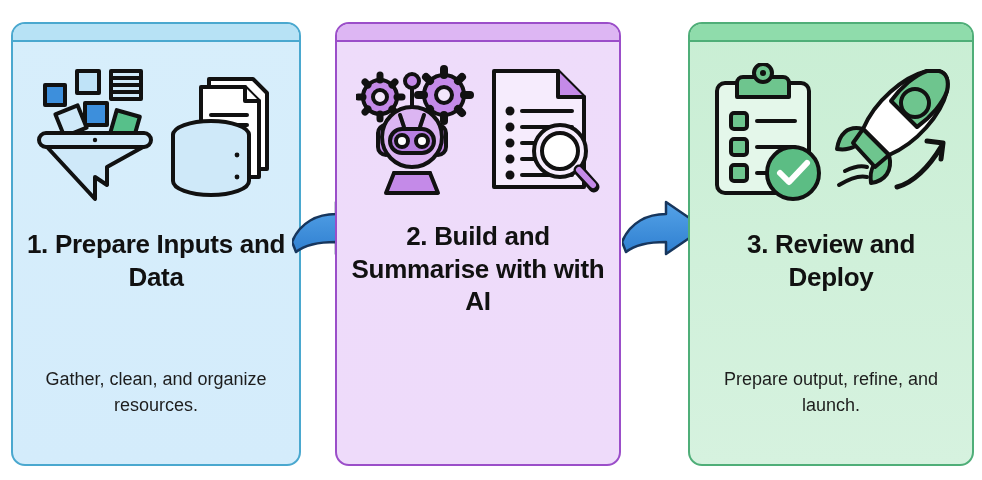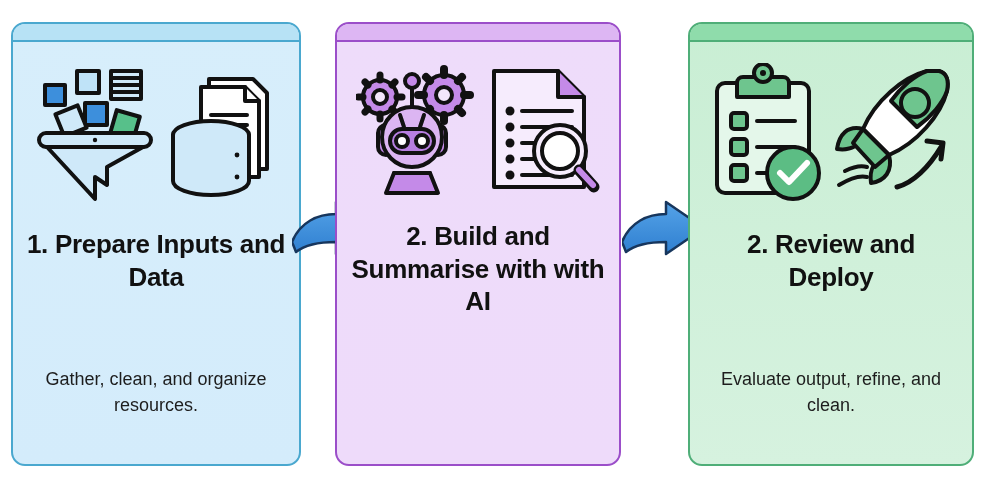--- a/index.html
+++ b/index.html
@@ -316,18 +316,18 @@
             <path d="M14 108 C22 104 30 102 36 104" stroke-width="4"></path>
             <path d="M8 122 C18 116 28 112 36 114" stroke-width="4"></path>
             <g>
               <path d="M66 124 C82 120 98 104 110 84" stroke-width="5"></path>
               <path d="M96 78 L112 80 L110 96" stroke-width="5"></path>
             </g>
           </g>
         </svg>
       </div>
 
-      <div class="card-title">2. Review and Deploy</div>
-      <div class="card-desc">Evaluate output, refine, and clean.</div>
+      <div class="card-title">3. Review and Deploy</div>
+      <div class="card-desc">Prepare output, refine, and launch.</div>
     </div>
   </div>
 
 </div>
 
 </body></html>

